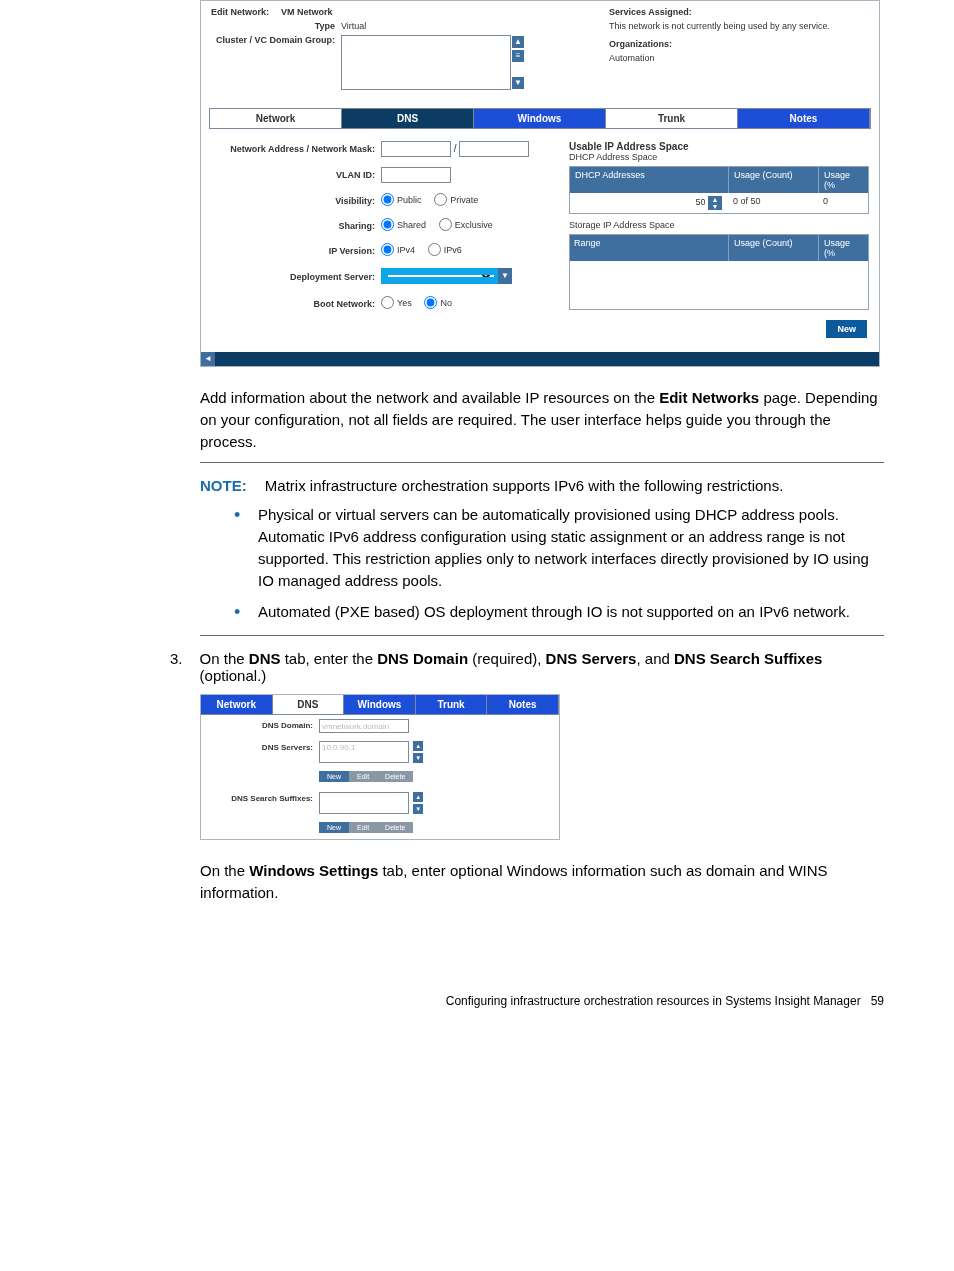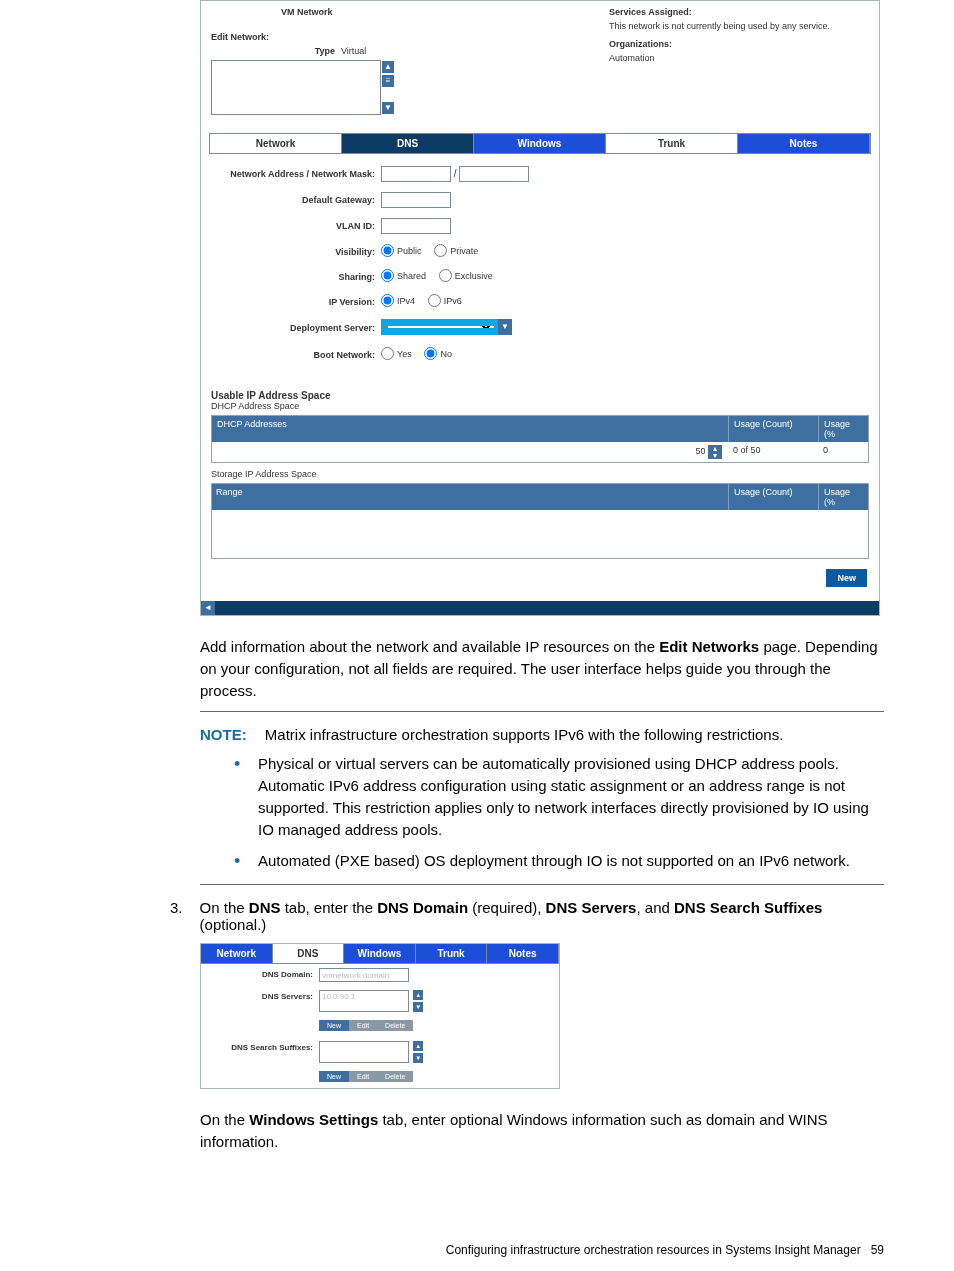--- a/index.html
+++ b/index.html
@@ -14,21 +14,21 @@
   .infobar-left, .infobar-right { font-size: 9px; }
   .infobar-left .row { display: flex; margin-bottom: 4px; }
   .infobar-left .lab { width: 130px; text-align: right; padding-right: 6px; font-weight: bold; }
   .multi-sel { width: 170px; height: 55px; border: 1px solid #7a8a9a; display: inline-block; position: relative; }
   .ms-btn { position: absolute; right: -14px; width: 12px; height: 12px; background: #3f6f9f; color: #fff; font-size: 8px; text-align: center; line-height: 12px; }
   .infobar-right b { display: block; margin-bottom: 4px; }
   .subtabs { display: flex; border: 1px solid #7a8a9a; margin: 4px 8px 0 8px; }
   .subtabs div { flex: 1; text-align: center; padding: 4px; font-size: 10px; font-weight: bold; border-right: 1px solid #7a8a9a; cursor: pointer; }
   .subtabs .active { background: #0c3c63; color: #fff; }
   .subtabs .dim { background: #1d4ed8; color: #fff; }
-  .netform { display: flex; padding: 12px 10px 6px 10px; gap: 18px; flex-direction: column; }
+  .netform { display: flex; padding: 12px 10px 6px 10px; gap: 18px; }
   .nf-left { width: 340px; }
   .nf-right { flex: 1; }
   .nf-row { display: flex; align-items: center; margin-bottom: 10px; }
   .nf-lab { width: 170px; text-align: right; font-weight: bold; font-size: 9px; padding-right: 6px; }
   .nf-val input[type=text] { width: 70px; height: 16px; border: 1px solid #7a8a9a; font-size: 9px; color: #bbb; padding-left: 2px; }
   .nf-val select { width: 120px; height: 16px; border: 7px solid #0ea5e9; font-size: 9px; background: #fff; }
   .nf-val .sel-btn { display:inline-block; width:14px; height:16px; background:#3f6f9f; color:#fff; font-size:8px; text-align:center; line-height:16px; vertical-align:top; margin-left:-3px;}
   .rd { display:inline-flex; align-items:center; margin-right:10px; font-size:9px; }
   .rd input { margin-right:3px; }
   .ip-head { display:flex; background:#3f6f9f; color:#fff; font-size:9px; }
@@ -82,28 +82,29 @@
 </head>
 <body>
 
 <div class="page">
 
   <div class="shot1">
 
     <div class="infobar">
       <div class="infobar-left">
         <div class="row">
-          <span class="lab" style="width:auto; text-align:left; margin-right:6px;margin-top:25px;">Edit Network:</span>
+          <span class="lab" style="width:auto; text-align:left; margin-right:6px;">Edit Network:</span>
           <span style="font-weight:bold;text-align:right;">VM Network</span>
         </div>
         <div class="row">
           <span class="lab">Type</span>
           <span>Virtual</span>
         </div>
         <div class="row">
+          <span class="lab">Cluster / VC Domain Group:</span>
           <span class="multi-sel">
             <span class="ms-btn" style="top:0">▲</span>
             <span class="ms-btn" style="top:14px">≡</span>
             <span class="ms-btn" style="bottom:0">▼</span>
           </span>
         </div>
       </div>
       <div class="infobar-right" style="width:260px;">
         <b>Services Assigned:</b>
         <div style="margin-bottom:8px;">This network is not currently being used by any service.</div>
@@ -122,24 +123,20 @@
 
     <div class="netform">
       <div class="nf-left">
         <div class="nf-row">
           <span class="nf-lab">Network Address / Network Mask:</span>
           <span class="nf-val">
             <input type="text" value="" style="">
             <span> / </span>
             <input type="text" value="" style="">
           </span>
-        </div>
-        <div class="nf-row">
-          <span class="nf-lab">Default Gateway:</span>
-          <span class="nf-val"><input type="text" value="" style=""></span>
         </div>
         <div class="nf-row">
           <span class="nf-lab">VLAN ID:</span>
           <span class="nf-val"><input type="text" style=""></span>
         </div>
         <div class="nf-row">
           <span class="nf-lab">Visibility:</span>
           <span class="nf-val">
             <label class="rd">
                 <input type="radio" checked="" style="">

